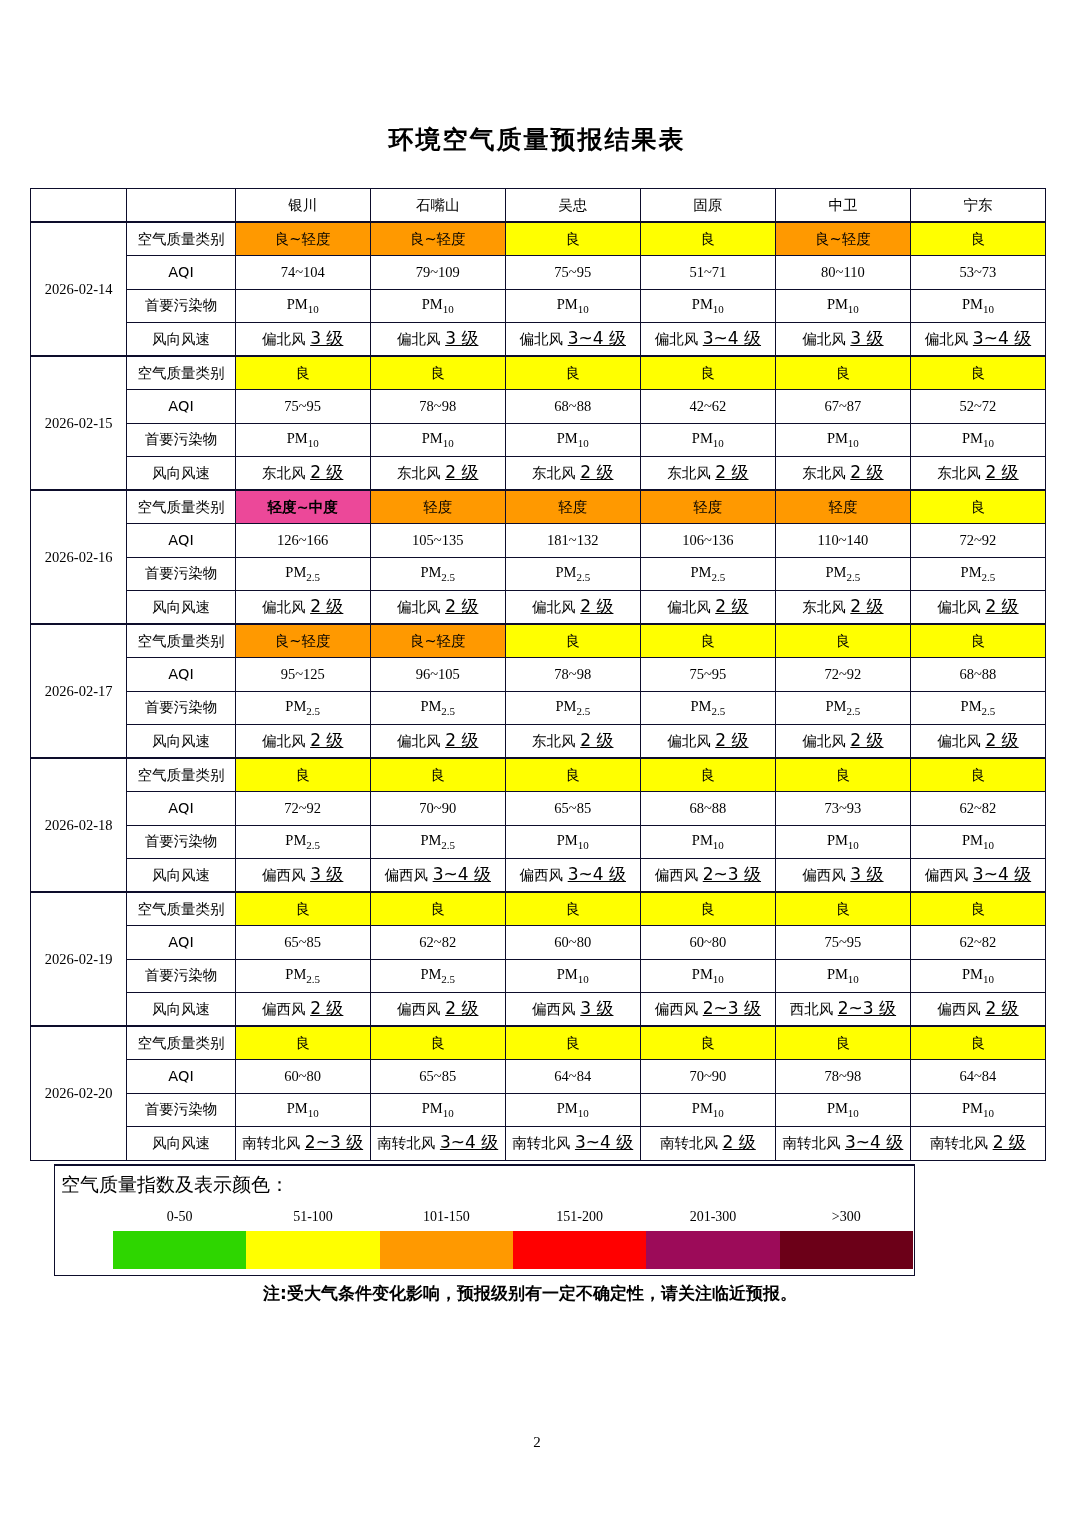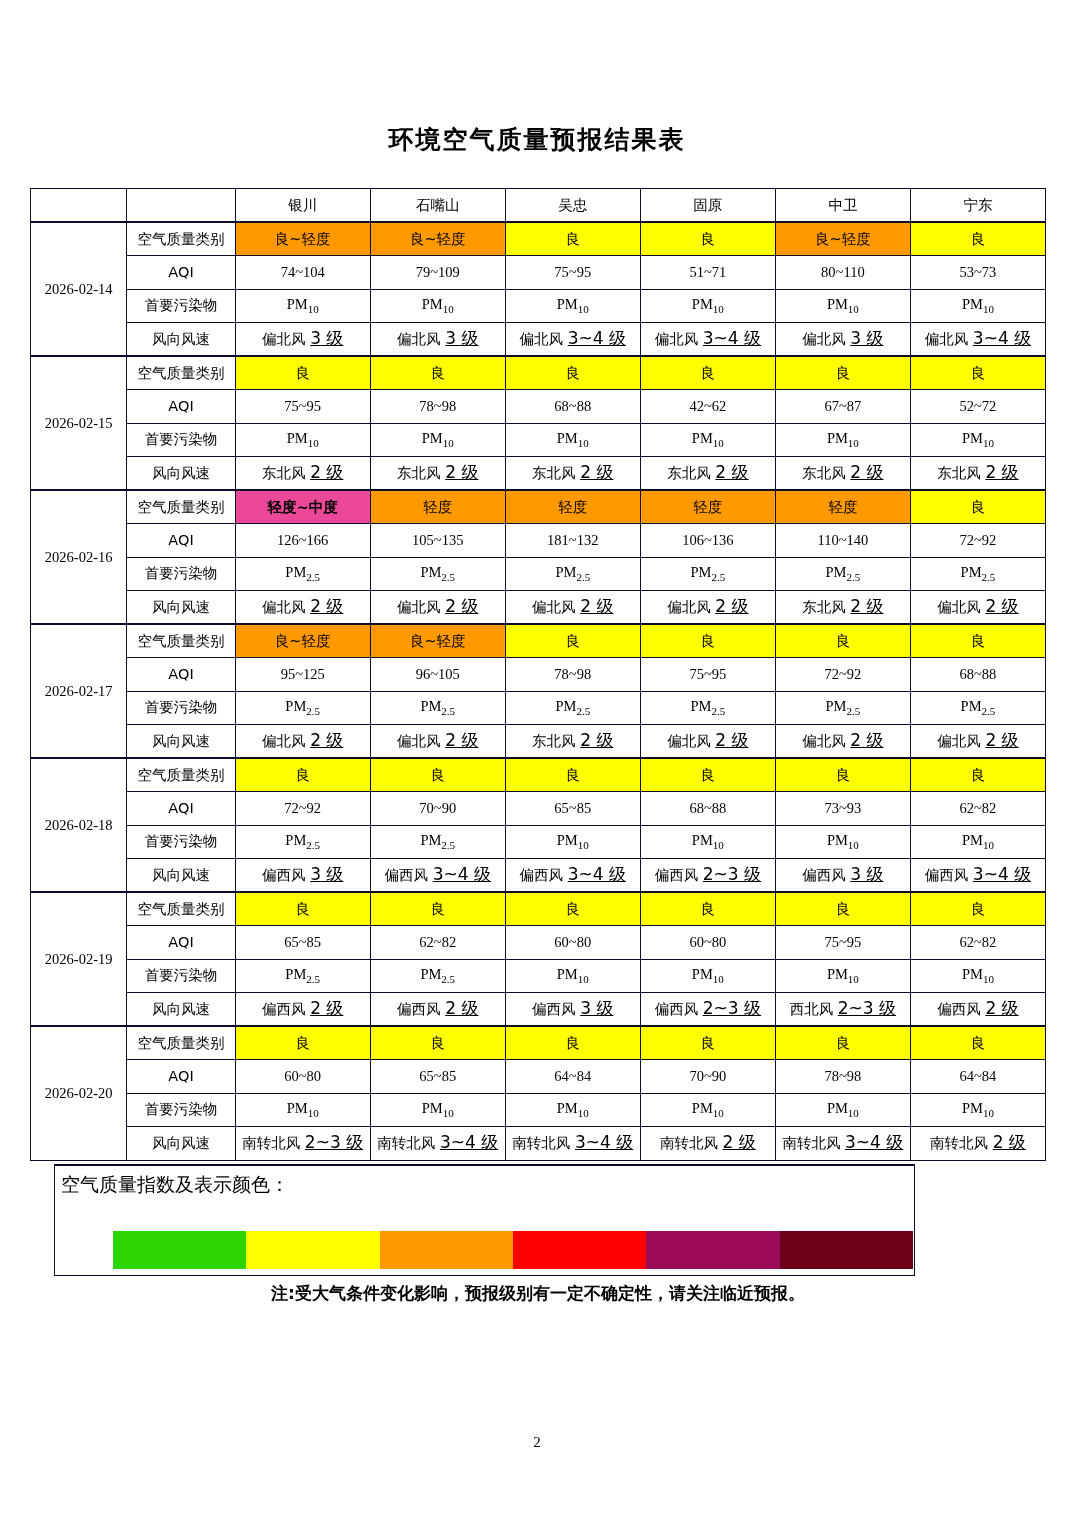--- a/index.html
+++ b/index.html
@@ -126,21 +126,21 @@
     display: flex;
   }
   .legend-bar div {
     flex: 1 1 0;
     height: 100%;
   }
 
   
   .note {
     position: absolute;
-    left: 30px;
+    left: 22px;
     top: 1282px;
     width: 1016px;
     text-align: center;
     font-family: "DejaVu Sans", "Liberation Sans", sans-serif;
     font-weight: bold;
     font-size: 17px;
   }
 
   
   .page-number {
@@ -428,20 +428,28 @@
           <td class="col-city wind-cell">南转北风 <span class="lvl">3~4 级</span></td>
           <td class="col-city wind-cell">南转北风 <span class="lvl">2 级</span></td>
           <td class="col-city wind-cell">南转北风 <span class="lvl">3~4 级</span></td>
           <td class="col-city wind-cell">南转北风 <span class="lvl">2 级</span></td>
         </tr>
       </tbody>
   </table>
 
   <div class="legend-box">
     <div class="legend-title">空气质量指数及表示颜色：</div>
+    <div class="legend-labels" id="legend-labels">
+        <span>0-50</span>
+        <span>51-100</span>
+        <span>101-150</span>
+        <span>151-200</span>
+        <span>201-300</span>
+        <span>&gt;300</span>
+      </div>
     <div class="legend-bar" id="legend-bar">
         <div style="background: rgb(46, 214, 0);"></div>
         <div style="background: rgb(255, 255, 0);"></div>
         <div style="background: rgb(255, 153, 0);"></div>
         <div style="background: rgb(255, 0, 0);"></div>
         <div style="background: rgb(156, 11, 89);"></div>
         <div style="background: rgb(108, 0, 24);"></div>
       </div>
   </div>
 

